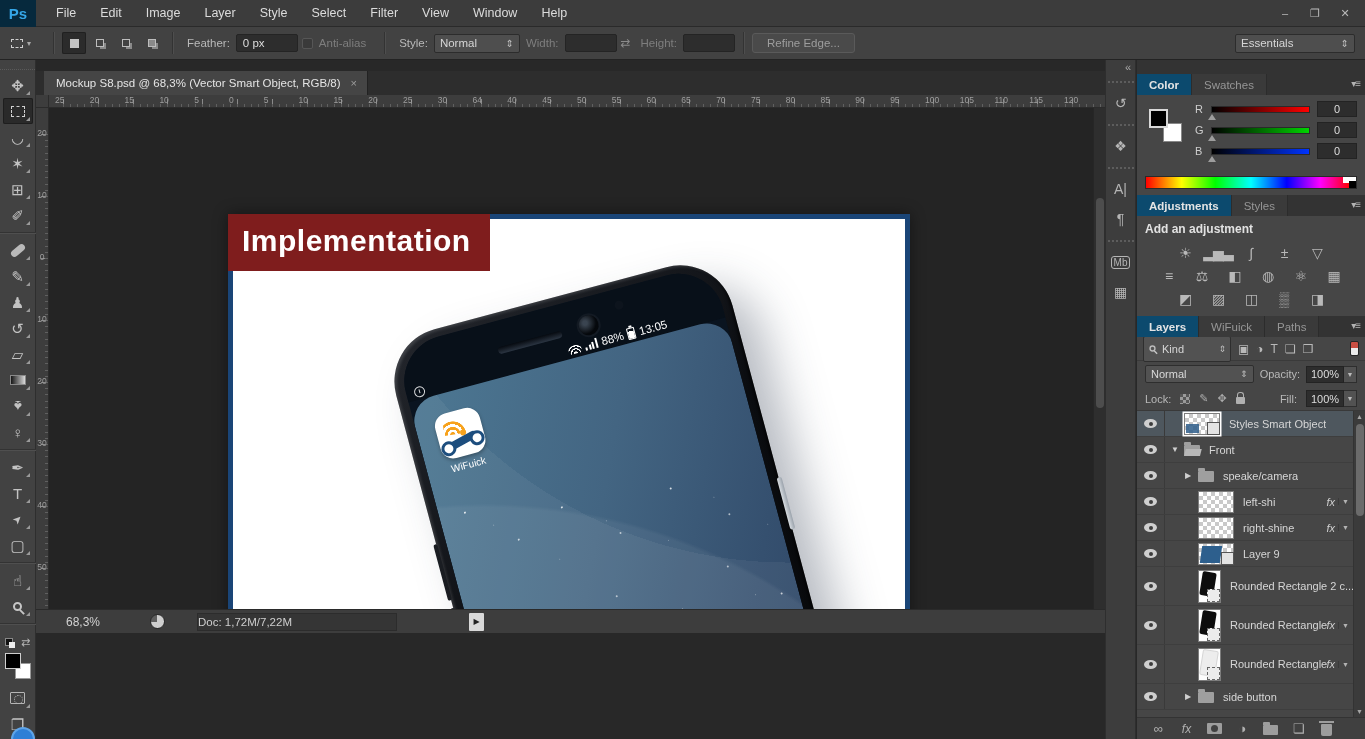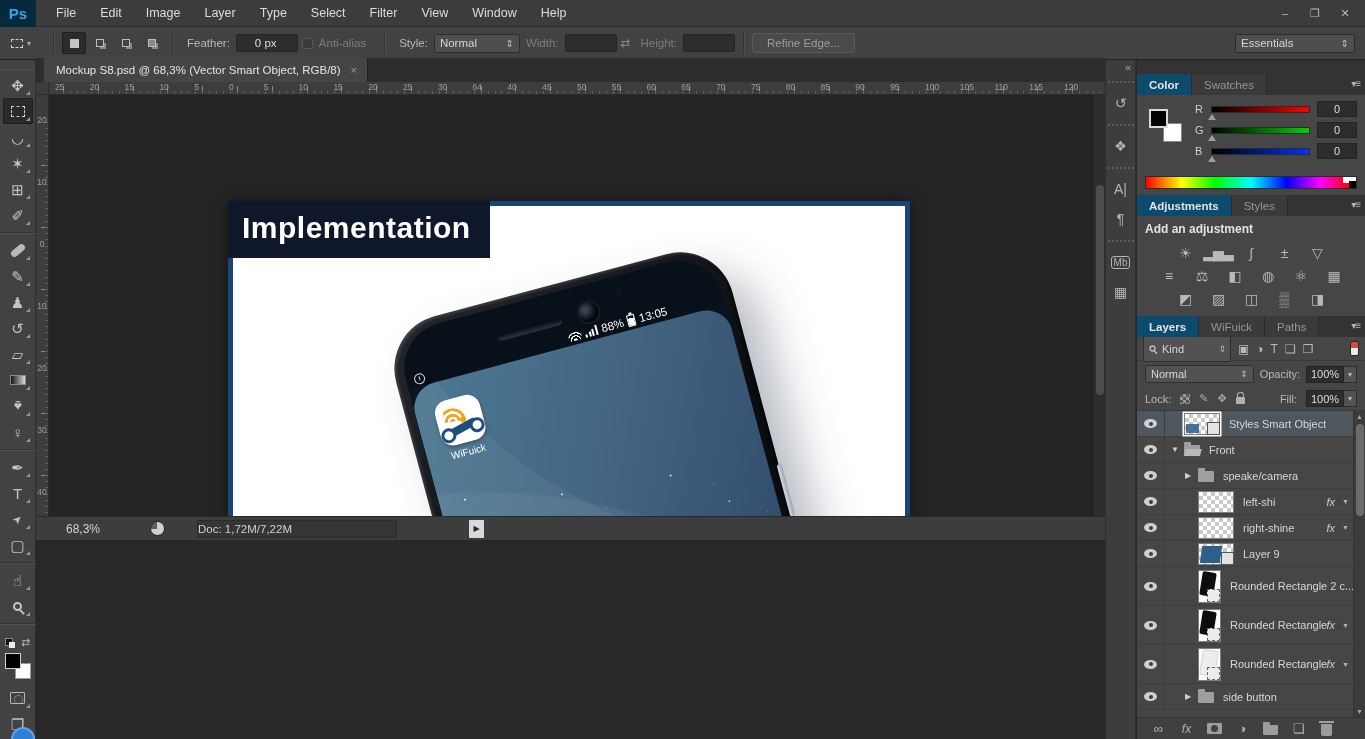--- a/index.html
+++ b/index.html
@@ -20,21 +20,21 @@
   .winbtn{width:28px;height:18px;display:flex;align-items:center;justify-content:center;
           color:#b9b9b9;font-size:11px;}
 
   
   .optionsbar{position:absolute;left:0;top:27px;width:1365px;height:33px;background:#424242;
               border-bottom:1px solid #232323;display:flex;align-items:center;padding-left:6px;}
   .opt-sep{width:1px;height:22px;background:#333;margin:0 8px;box-shadow:1px 0 0 #4e4e4e;}
   .opt-label{color:#b9b9b9;font-size:11.5px;margin:0 6px;}
   .opt-label.dim{color:#7e7e7e;}
   .opt-field{width:62px;height:18px;background:#2d2d2d;border:1px solid #242424;border-radius:2px;
-             color:#ddd;font-size:11.5px;padding:1px 18px;line-height:15px;}
+             color:#ddd;font-size:11.5px;padding:1px 6px;line-height:15px;}
   .opt-field.empty{width:52px;}
   .opt-combo{height:19px;background:#4e4e4e;border:1px solid #2c2c2c;border-radius:2px;
              display:inline-flex;align-items:center;padding:0 5px;gap:10px;font-size:11.5px;color:#d6d6d6;}
   .opt-combo .updown{color:#bdbdbd;font-size:10px;}
   .opt-combo.style-c{width:86px;justify-content:space-between;}
   .opt-preset{display:flex;align-items:center;gap:4px;padding:3px 5px;border-radius:2px;}
   .opt-preset .caret{font-size:8px;color:#aaa;}
   .selmodes{display:flex;align-items:center;gap:2px;}
   .selmode{width:24px;height:22px;display:flex;align-items:center;justify-content:center;border-radius:2px;}
   .selmode.selected{background:#2b2b2b;box-shadow:inset 0 0 0 1px #202020;}
@@ -80,21 +80,21 @@
   .mini-swap{color:#b5b5b5;font-size:11px;}
   .fgbg{position:relative;width:26px;height:26px;margin:2px 0 6px 0;}
   .fgbg .bgw{position:absolute;right:0;bottom:0;width:16px;height:16px;background:#fff;border:1px solid #999;}
   .fgbg .fgb{position:absolute;left:0;top:0;width:16px;height:16px;background:#000;border:1px solid #cfcfcf;z-index:1;}
   .ic-qmask{width:15px;height:12px;border:1px solid #b5b5b5;border-radius:1px;position:relative;}
   .ic-qmask::after{content:'';position:absolute;left:3px;top:1.5px;width:7px;height:7px;border:1px dotted #b5b5b5;border-radius:50%;}
   .blue-bubble{position:absolute;left:11px;bottom:-12px;width:24px;height:24px;border-radius:50%;
         background:#2f7fd6;border:2px solid #5ea4e8;}
 
   
-  .center{position:absolute;left:36px;top:58px;width:1069px;height:482px;display:flex;flex-direction:column;}
+  .center{position:absolute;left:36px;top:71px;width:1069px;height:562px;display:flex;flex-direction:column;}
   .tabbar{height:24px;background:#2d2d2d;display:flex;align-items:flex-end;}
   .doctab{height:24px;background:#454545;display:flex;align-items:center;gap:10px;padding:0 10px 0 12px;
           margin-left:8px;font-size:11.5px;color:#e4e4e4;border-right:1px solid #222;}
   .tabclose{color:#9d9d9d;font-size:11px;}
   .rulerrow{height:13px;display:flex;}
   .rcorner{width:13px;height:13px;background:#3d3d3d;border-right:1px solid #2b2b2b;border-bottom:1px solid #2b2b2b;}
   .hruler{flex:1;background:#3d3d3d;border-bottom:1px solid #2b2b2b;position:relative;overflow:hidden;
      background-image:repeating-linear-gradient(90deg,#606060 0 1px,transparent 1px 6.96px),
                       repeating-linear-gradient(90deg,#8a8a8a 0 1px,transparent 1px 34.8px);
      background-size:100% 3px,100% 8px;background-position:14px 100%,14px 100%;background-repeat:no-repeat;}
@@ -117,21 +117,21 @@
   .stic{width:15px;height:15px;border-radius:50%;background:conic-gradient(#cfcfcf 0 265deg,#5f5f5f 265deg 360deg);
         border:1px solid #2a2a2a;}
   .docinfo{width:200px;height:18px;background:#353535;border:1px solid #2c2c2c;display:flex;align-items:center;
         font-size:11.5px;color:#cfcfcf;}
   .starrow{width:15px;height:18px;background:#d9d9d9;color:#232323;font-size:8px;display:flex;align-items:center;
         justify-content:center;border:none;border-radius:1px;margin-left:40px;}
 
   
   .slide{position:absolute;left:179px;top:106px;width:682px;height:410px;background:#ffffff;overflow:hidden;
          box-shadow:inset 0 0 0 5px #1a4577, 0 0 14px rgba(0,0,0,.45);}
-  .banner{position:absolute;left:0;top:0;width:262px;height:57px;background:#0f172a;color:#fff;
+  .banner{position:absolute;left:0;top:0;width:262px;height:57px;background:#7f1d1d;color:#fff;
           font-size:30px;font-weight:bold;letter-spacing:.5px;padding:10px 0 0 14px;z-index:3;}
   .phone{position:absolute;left:226px;top:74px;width:348px;height:600px;border-radius:54px;
          background:linear-gradient(145deg,#23262c,#0b0d11 45%,#070809);transform:rotate(-15deg);
          box-shadow:inset 2px 2px 3px rgba(255,255,255,.14),inset -2px -3px 4px rgba(0,0,0,.7),
                     22px 30px 46px rgba(50,60,80,.35);z-index:2;}
   .screen{position:absolute;left:10px;right:10px;top:8px;bottom:8px;border-radius:46px;overflow:hidden;
           background:#0a1420;}
   .bezel{position:absolute;left:0;right:0;top:0;height:56px;background:#081019;}
   .p-speaker{position:absolute;left:100px;top:26px;width:66px;height:7px;border-radius:4px;
           background:linear-gradient(#060a10,#2b3542);}
@@ -335,21 +335,21 @@
 <div class="app">
 
   <div class="menubar">
     <div class="pslogo">Ps</div>
     <nav class="menus">
 
     <span class="menu-item">File</span>
         <span class="menu-item">Edit</span>
         <span class="menu-item">Image</span>
         <span class="menu-item">Layer</span>
-        <span class="menu-item">Type</span>
+        <span class="menu-item">Style</span>
         <span class="menu-item">Select</span>
         <span class="menu-item">Filter</span>
         <span class="menu-item">View</span>
         <span class="menu-item">Window</span>
         <span class="menu-item">Help</span>
       </nav>
     <div class="winctl">
       <span class="winbtn">–</span>
       <span class="winbtn">❐</span>
       <span class="winbtn">✕</span>

